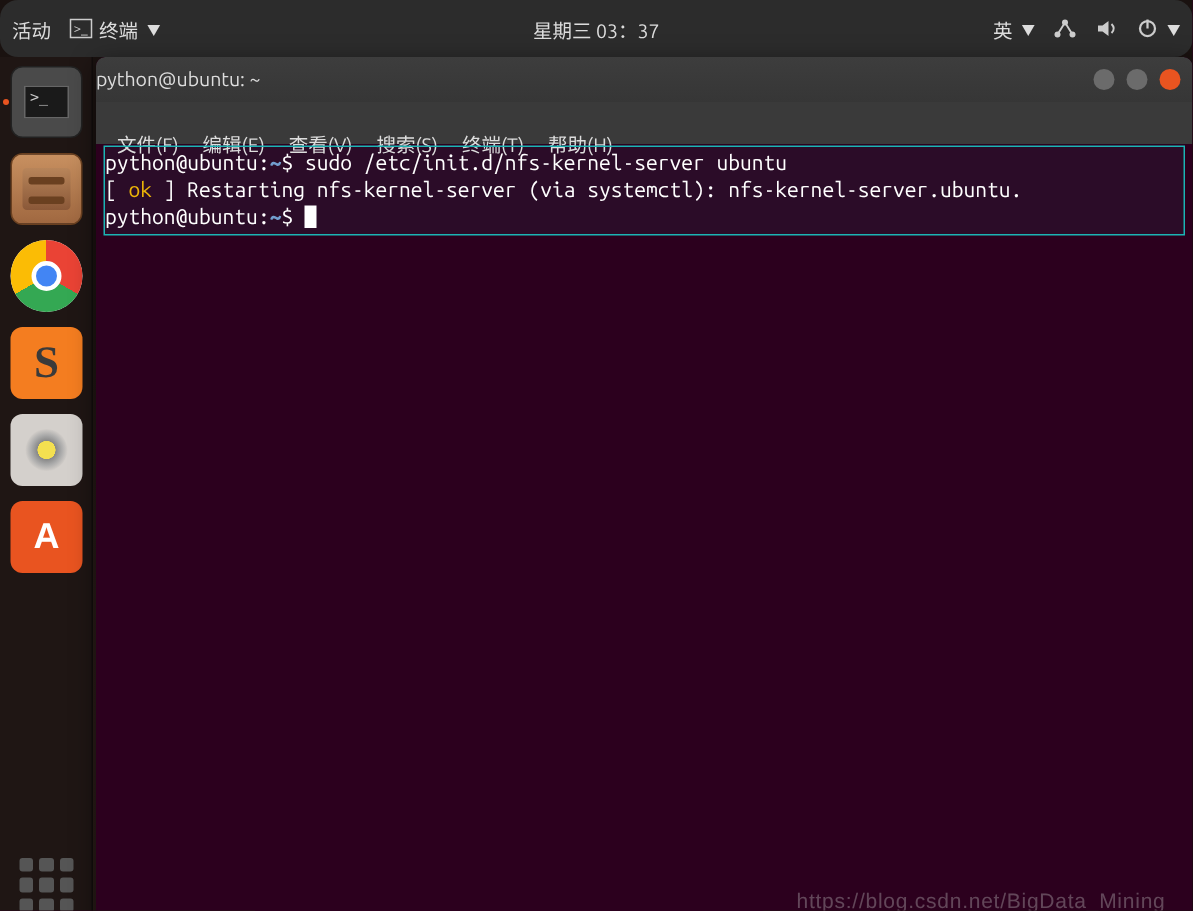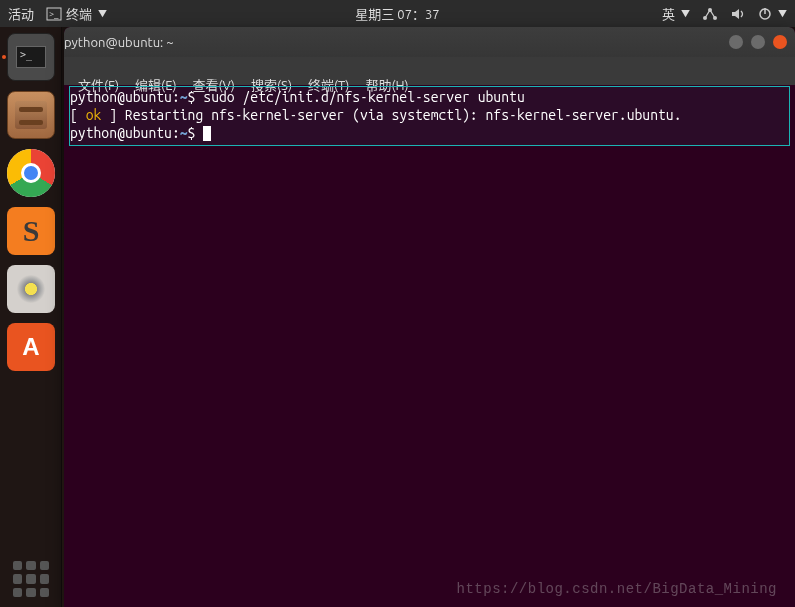--- a/index.html
+++ b/index.html
@@ -5,28 +5,29 @@
     * { margin: 0; padding: 0; box-sizing: border-box; }
     body {
       width: 795px;
       height: 607px;
       font-family: "Ubuntu", "Noto Sans CJK SC", sans-serif;
       background: #1a1210;
       overflow: hidden;
       position: relative;
     }
     .topbar {
-      height: 27px;
+      height: 38px;
       background: #2c2c2c;
       color: #ddd;
       display: flex;
       align-items: center;
       font-size: 13px;
       padding: 0 8px;
       justify-content: space-between;
+      border-radius: 12px;
     }
     .topbar-left { display: flex; align-items: center; gap: 12px; }
     .topbar-center { position: absolute; left: 50%; transform: translateX(-50%); }
     .topbar-right { display: flex; align-items: center; gap: 12px; }
     .topbar-item { display: flex; align-items: center; gap: 4px; }
     .dropdown-arrow { font-size: 9px; margin-left: 2px; }
     
     .desktop {
       display: flex;
       height: calc(100% - 27px);
@@ -168,41 +169,41 @@
       vertical-align: text-bottom;
     }
     
     .watermark {
       position: absolute;
       right: 18px;
       bottom: 10px;
       color: rgba(200,200,200,0.35);
       font-size: 14px;
       letter-spacing: 0.5px;
-      font-family: Liberation Mono, monospace;
+      font-family: Liberation Sans, sans-serif;
     }
     .tray-icon svg { fill: #ccc; }
   </style>
 </head>
 <body>
 
 <div class="topbar">
   <div class="topbar-left">
     <span class="topbar-item">活动</span>
     <span class="topbar-item">
       <svg width="16" height="14">
           <rect x="1" y="1" width="14" height="12" fill="none" stroke="#ccc" stroke-width="1"></rect>
           <text x="3" y="10" font-size="9" fill="#ccc">&gt;_</text>
         </svg>
       <span>终端</span>
       <span class="dropdown-arrow">▼</span>
     </span>
   </div>
   <div class="topbar-center">
-    <span class="topbar-item">星期三 07：37</span>
+    <span class="topbar-item">星期三 03：37</span>
   </div>
   <div class="topbar-right">
     <span class="topbar-item">
       <span>英</span>
       <span class="dropdown-arrow">▼</span>
     </span>
     <span class="topbar-item tray-icon">
       <svg width="16" height="14">
           <circle cx="3" cy="11" r="2"></circle>
           <circle cx="13" cy="11" r="2"></circle>

